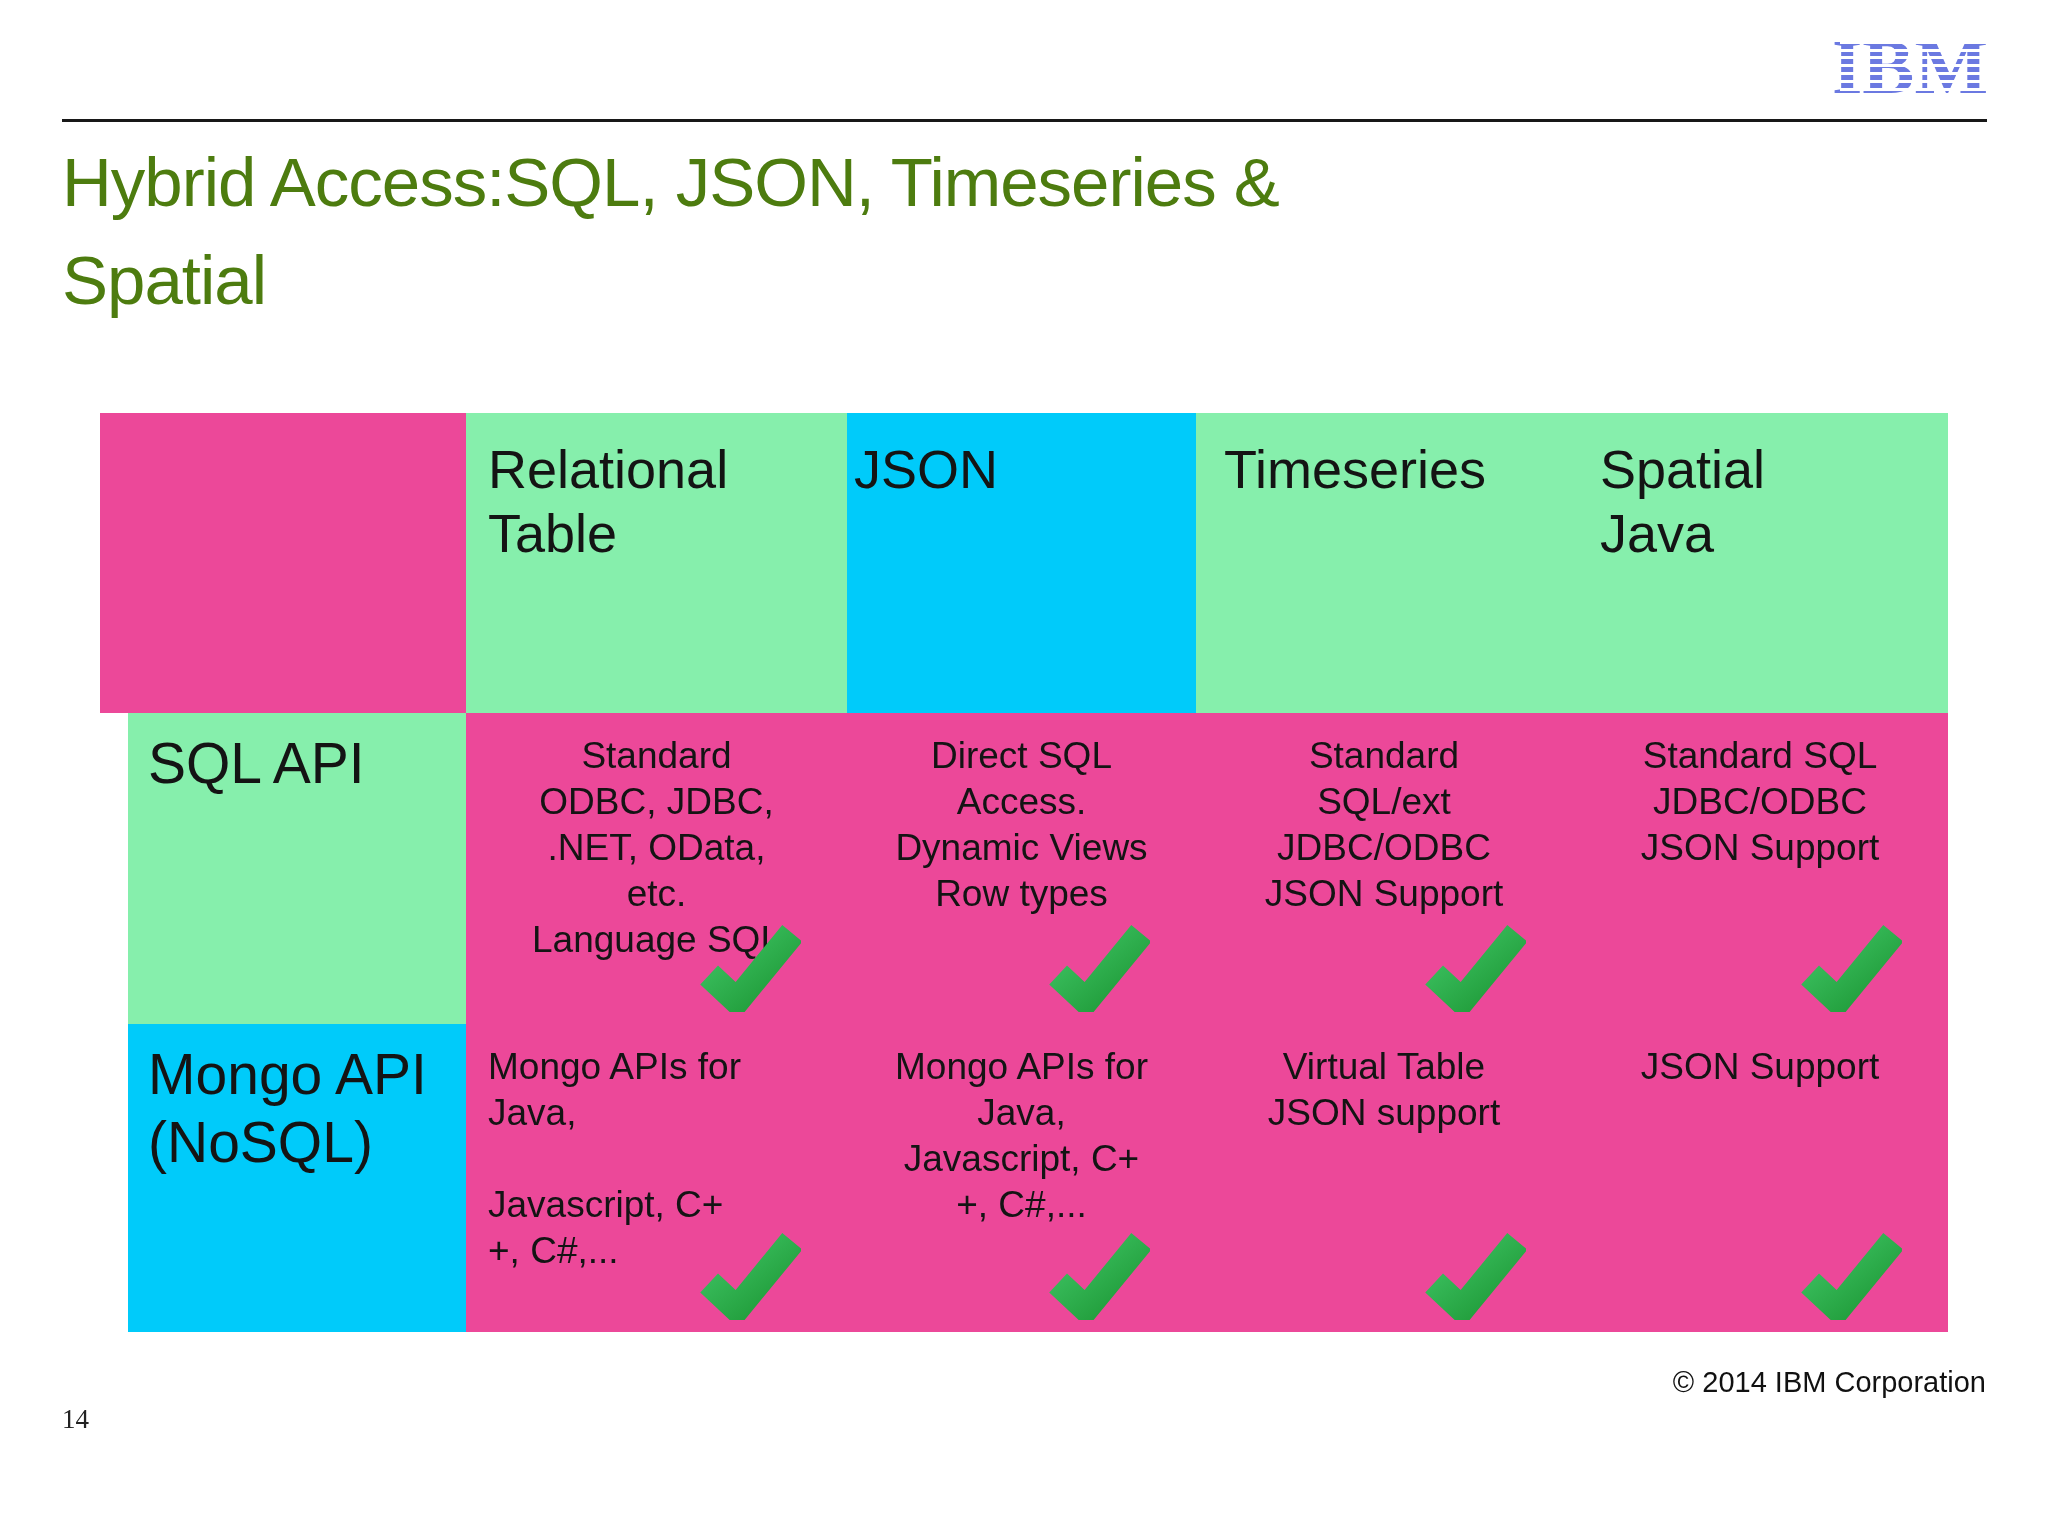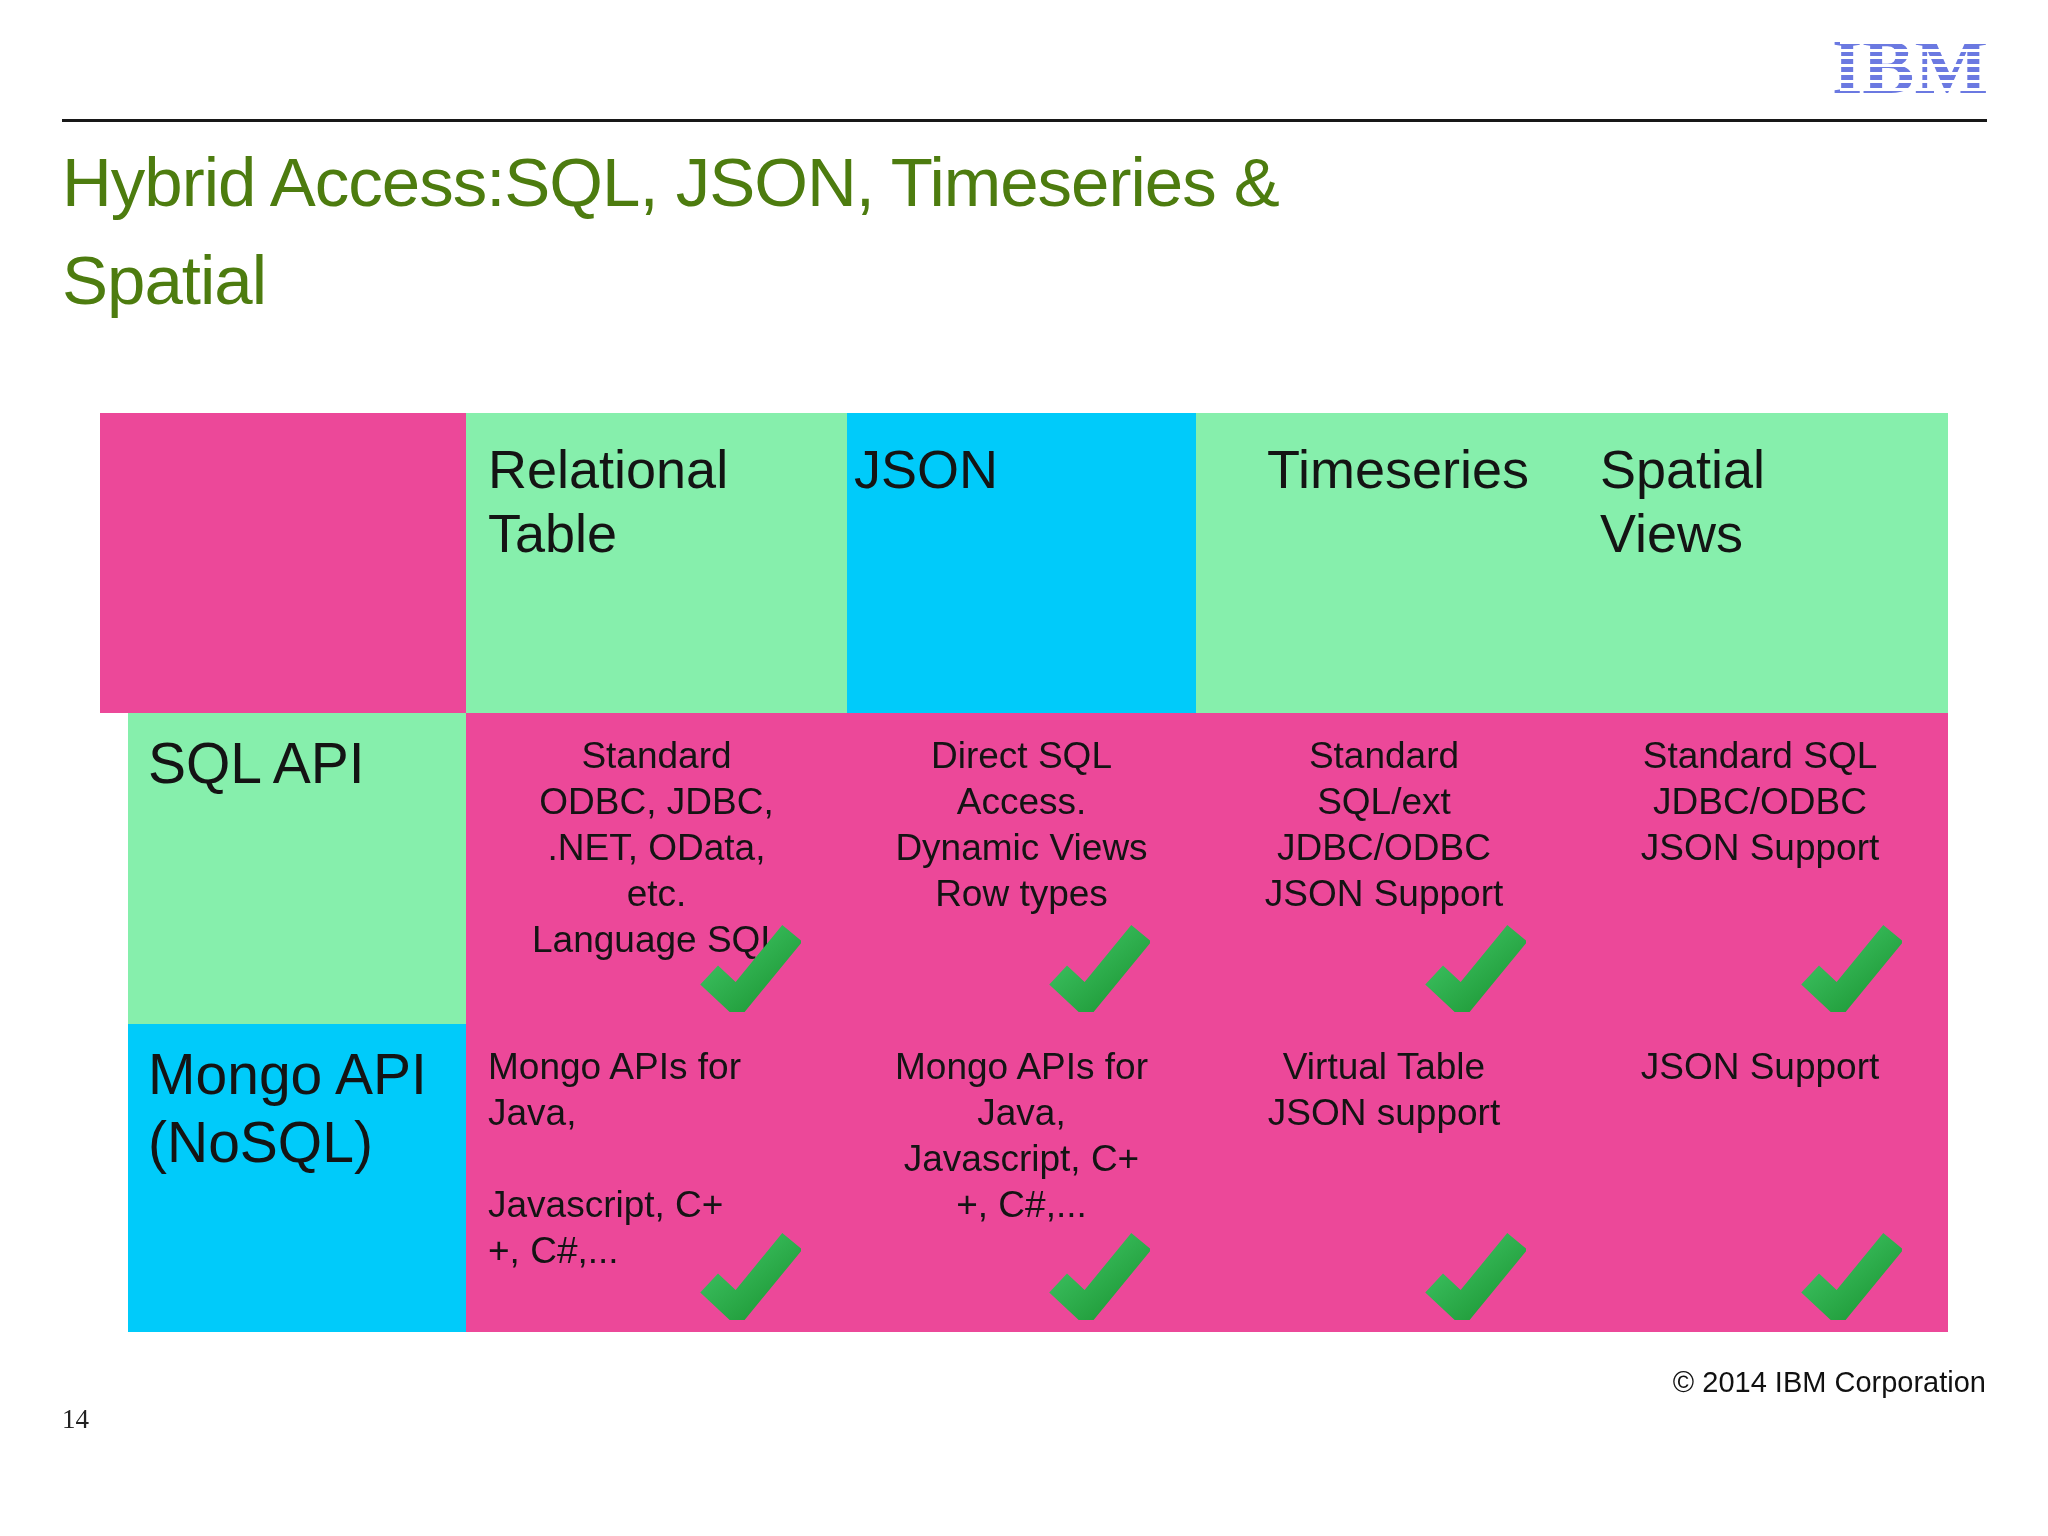--- a/index.html
+++ b/index.html
@@ -39,21 +39,21 @@
   }
   .cell{position:relative;}
   .bg-gray{background:#ec4899;}
   .bg-green{background:#86efac;}
   .bg-cyan{background:#00CBFA;}
 
   .hdr{font-size:54px;line-height:64px;padding-top:24px;}
   .hdr .ln{white-space:nowrap;}
   .pl1{padding-left:22px;}
   .pl2{padding-left:7px;}
-  .pl3{padding-left:28px;text-align:center;}
+  .pl3{padding-left:28px;}
   .pl4{padding-left:28px;}
 
   .rowlab{font-size:57px;line-height:68px;padding:16px 8px 0 20px;margin-left:28px;}
   .rowlab .ln{white-space:nowrap;}
 
   .data{font-size:37px;line-height:46px;}
   .cell-text{padding-top:20px;}
   .center .cell-text{text-align:center;padding-left:8px;padding-right:8px;}
   .leftal .cell-text{text-align:left;padding-left:22px;padding-right:34px;}
   .ln{min-height:46px;}
@@ -104,21 +104,21 @@
     <div class="ln">Table</div>
   </div>
   <div class="cell bg-cyan hdr pl2">
     <div class="ln">JSON</div>
   </div>
   <div class="cell bg-green hdr pl3">
     <div class="ln">Timeseries</div>
   </div>
   <div class="cell bg-green hdr pl4">
     <div class="ln">Spatial</div>
-    <div class="ln">Views</div>
+    <div class="ln">Java</div>
   </div>
 
   <div class="cell bg-green rowlab">
     <div class="ln">SQL API</div>
   </div>
 
   <div class="cell bg-gray data center">
     <div class="cell-text">
       <div class="ln">Standard</div>
       <div class="ln">ODBC, JDBC,</div>

